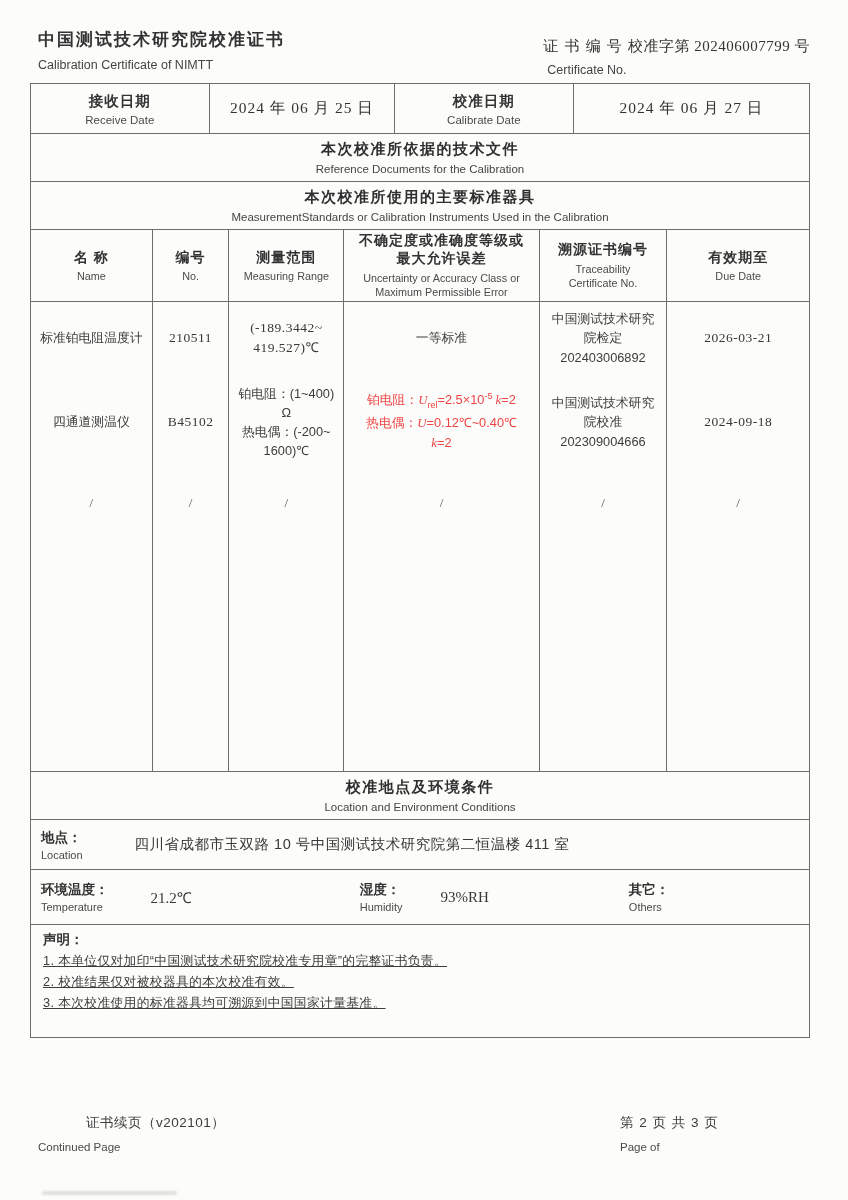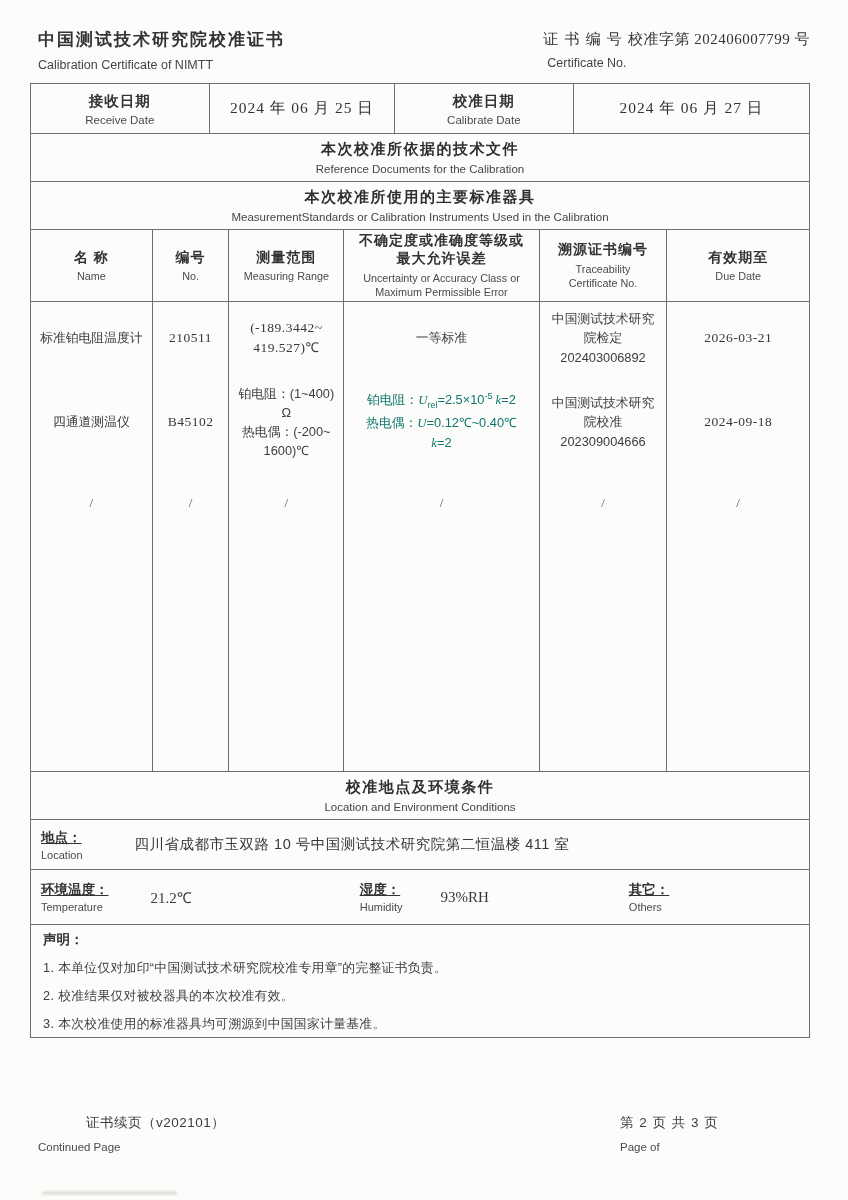--- a/index.html
+++ b/index.html
@@ -11,21 +11,21 @@
     font-family:"Liberation Sans", sans-serif;
     color:#3a3a3a;
     overflow:hidden;
   }
   .serif { font-family:"Liberation Serif", serif; }
 
   
   .doc-header { position:absolute; left:38px; top:28px; width:780px; }
   .title-zh { font-size:17px; font-weight:600; letter-spacing:2px; color:#333; }
   .title-en { font-size:12.5px; color:#444; margin-top:7px; }
-  .cert-no { position:absolute; right:8px; top:2px; text-align:left; }
+  .cert-no { position:absolute; right:8px; top:9px; text-align:left; }
   .cert-no-line { font-size:15px; color:#333; font-weight:500; letter-spacing:1px; }
   .cert-no-line .serif { letter-spacing:0.5px; }
   .cert-no-en { font-size:12.5px; color:#444; margin-top:7px; margin-left:4px; }
 
   
   .cert-table {
     position:absolute; left:30px; top:83px; width:780px;
     border:1px solid #6e6e6e;
     background:transparent;
   }
@@ -69,38 +69,38 @@
   .r-stdata { height:470px; align-items:stretch; }
   .r-stdata .cell { justify-content:flex-start; }
   .datacol { display:flex; flex-direction:column; }
   .dblock { display:flex; flex-direction:column; justify-content:center; align-items:center; text-align:center; }
   .b1 { height:72px; }
   .b2 { height:96px; }
   .b3 { height:66px; }
   .dtext { font-size:12.8px; color:#3d3d3d; line-height:1.5; white-space:pre-line; }
   .dnum  { font-family:"Liberation Serif", serif; font-size:13.5px; color:#383838; letter-spacing:0.5px; white-space:pre-line; line-height:1.5; }
   .slash { font-family:"Liberation Serif", serif; font-size:13px; color:#555; }
-  .unc-line { font-size:12.8px; color:#0f766e; line-height:1.55; }
+  .unc-line { font-size:12.8px; color:#ef4444; line-height:1.55; }
   .unc-line i { font-family:"Liberation Serif", serif; font-style:italic; }
   sub,sup { font-size:9px; }
 
   
   .r-location { height:50px; flex-direction:row; display:flex; align-items:center; justify-content:flex-start; padding:0 10px; }
   .inline-label { display:flex; flex-direction:column; justify-content:center; }
-  .il-zh { font-size:13.5px; font-weight:600; color:#333;text-decoration:underline; }
+  .il-zh { font-size:13.5px; font-weight:600; color:#333; }
   .il-en { font-size:11px; color:#4a4a4a; margin-top:2px; }
   .loc-value { font-size:14.5px; color:#383838; margin-left:52px; letter-spacing:0.5px; }
   .r-env { height:55px; flex-direction:row; display:flex; align-items:center; padding:0 10px; }
   .env-val { font-family:"Liberation Serif", serif; font-size:15px; color:#383838; }
 
   
   .r-decl { height:112px; display:block; padding:6px 12px 0 12px; }
   .decl-zh { font-size:13.5px; font-weight:600; color:#333; }
   .decl-en { font-size:11px; color:#4a4a4a; margin-top:2px; }
-  .decl-line { font-size:12.8px; color:#3d3d3d; margin-top:11px; letter-spacing:0.3px; }
+  .decl-line { font-size:12.8px; color:#3d3d3d; margin-top:4px; letter-spacing:0.3px;text-decoration:underline; }
 
   
   .doc-footer { position:absolute; left:38px; top:1114px; width:780px; }
   .foot-left-zh { font-size:13.5px; color:#3d3d3d; letter-spacing:0.5px;margin-left:48px; }
   .foot-left-en { font-size:11.5px; color:#4a4a4a; margin-top:9px; }
   .foot-right { position:absolute; left:582px; top:0; }
   .foot-right-zh { font-size:13.5px; color:#3d3d3d; letter-spacing:1px; }
   .foot-right-en { font-size:11.5px; color:#4a4a4a; margin-top:9px; }
 
   

